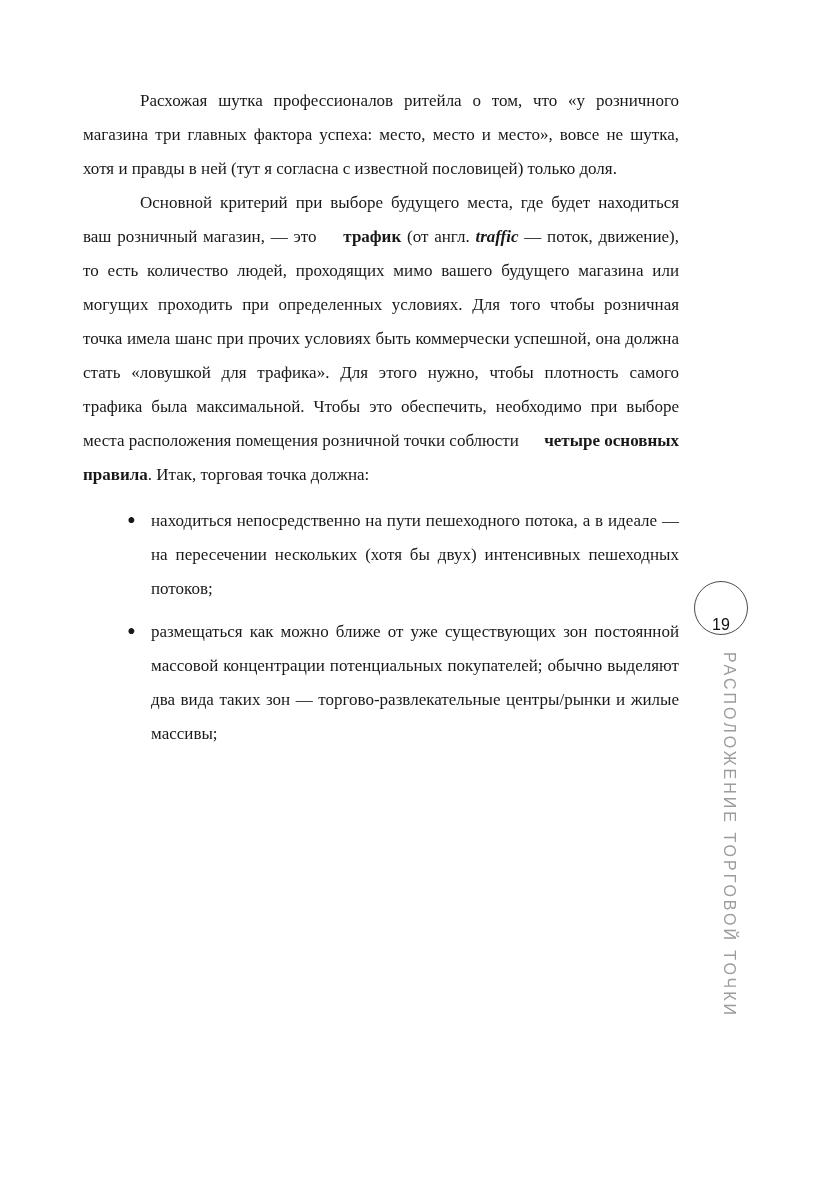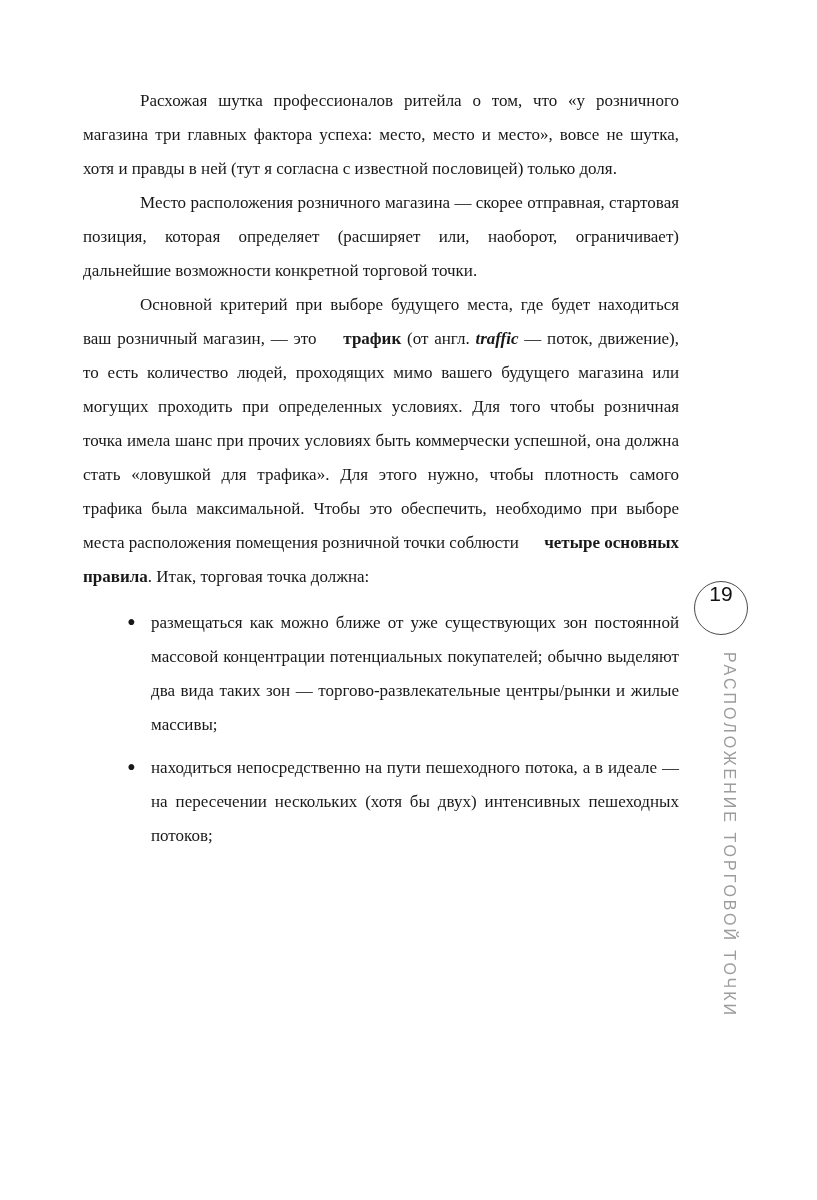--- a/index.html
+++ b/index.html
@@ -53,25 +53,25 @@
   .page-number-circle {
     position: absolute;
     left: 694px;
     top: 581px;
     width: 54px;
     height: 54px;
     border: 1.5px solid #4a4a4a;
     border-radius: 50%;
     box-sizing: border-box;
     display: flex;
-    align-items: flex-start;
+    align-items: flex-end;
     justify-content: center;
     background: #ffffff;
     font-family: "Liberation Sans", "DejaVu Sans", sans-serif;
-    font-size: 21px;
+    font-size: 16px;
     color: #111111;
   }
   .sidebar-caption {
     position: absolute;
     left: 710px;
     top: 652px;
     width: 28px;
     writing-mode: vertical-rl;
     text-orientation: mixed;
     font-family: "Liberation Sans", "DejaVu Sans", sans-serif;
@@ -83,27 +83,26 @@
 </style>
 </head>
 <body>
 
 <div class="page">
 
   <div class="text-column">
 
     <p class="para">Расхожая шутка профессионалов ритейла о том, что «у розничного магазина три главных фактора успеха: место, место и место», вовсе не шутка, хотя и правды в ней (тут я согласна с известной пословицей) только доля.</p>
 
-    <p class="para">Место расположения розничного магазина — скорее отправная, стартовая позиция, которая определяет (рас­ширяет или, наоборот, ограничивает) дальнейшие воз­можности конкретной торговой точки.</p>
 
     <p class="para"><span>Основной критерий при выборе будущего места, где будет находиться ваш розничный магазин, — это </span><span class="run-bold">трафик</span><span> (от англ. </span><span class="run-italic">traffic</span><span> — поток, движение), то есть количество людей, проходящих мимо вашего будущего магазина или могущих проходить при определенных условиях. Для того чтобы розничная точка имела шанс при прочих условиях быть коммерчески успешной, она должна стать «ловушкой для трафика». Для этого нужно, чтобы плотность самого трафика была максимальной. Чтобы это обеспечить, необходимо при выборе места расположения помещения розничной точки соблю­сти </span><span class="run-bold">четыре основных правила</span><span>. Итак, торговая точка должна:</span></p>
 
     <ul class="bullets">
+      <li>находиться непосредственно на пути пешеходно­го потока, а в идеале — на пересечении несколь­ких (хотя бы двух) интенсивных пешеходных по­токов;</li>
       <li>размещаться как можно ближе от уже существующих зон постоянной массовой концентрации потенци­альных покупателей; обычно выделяют два вида та­ких зон — торгово-развлекательные центры/рынки и жилые массивы;</li>
-      <li>находиться непосредственно на пути пешеходно­го потока, а в идеале — на пересечении несколь­ких (хотя бы двух) интенсивных пешеходных по­токов;</li>
 
     </ul>
 
   </div>
 
   <div class="page-number-circle">
     <span>19</span>
   </div>
 
   <div class="sidebar-caption">РАСПОЛОЖЕНИЕ ТОРГОВОЙ ТОЧКИ</div>

